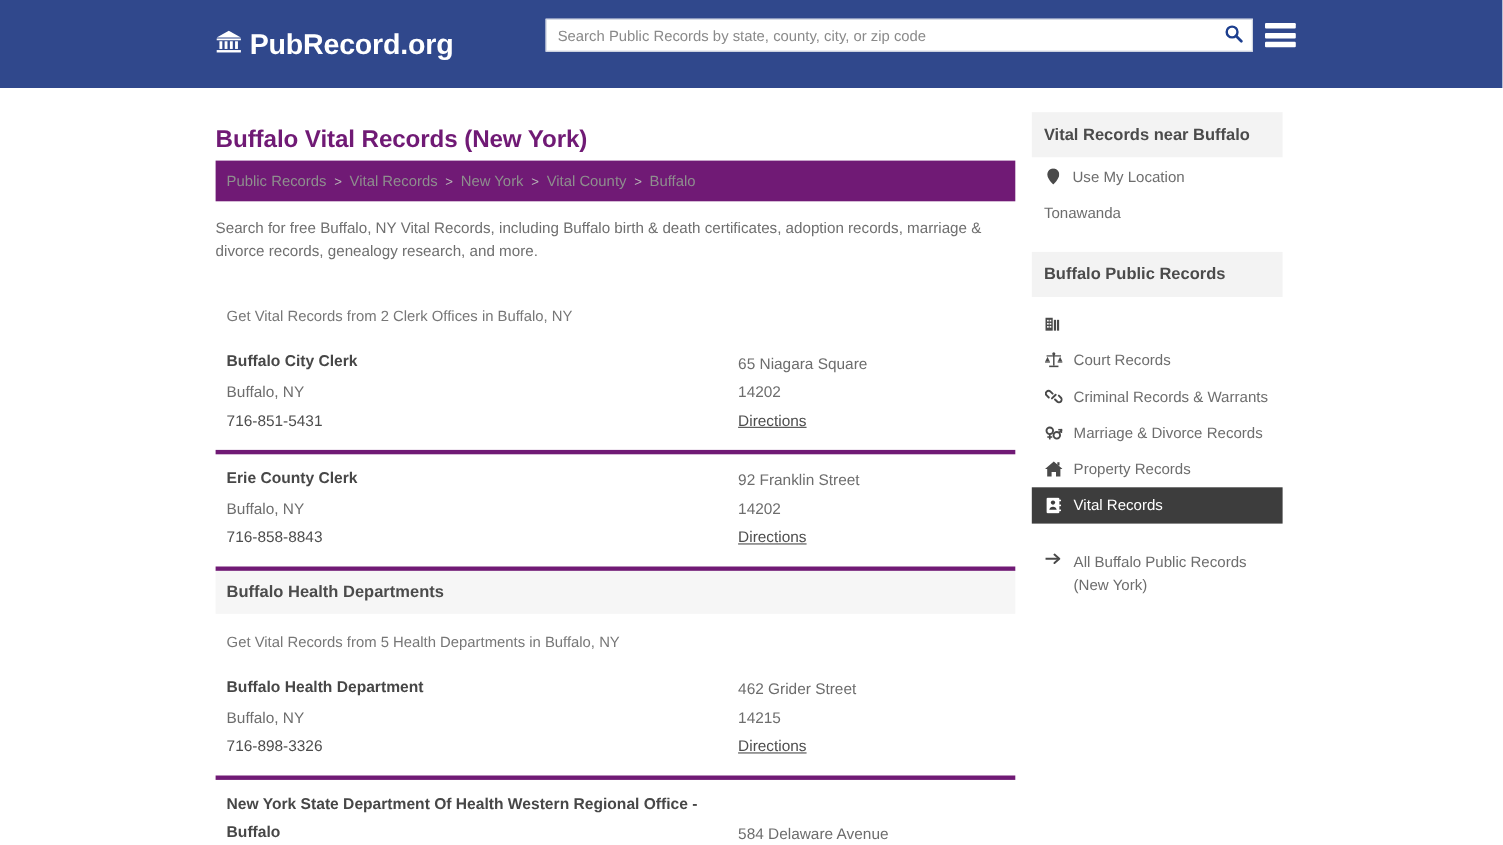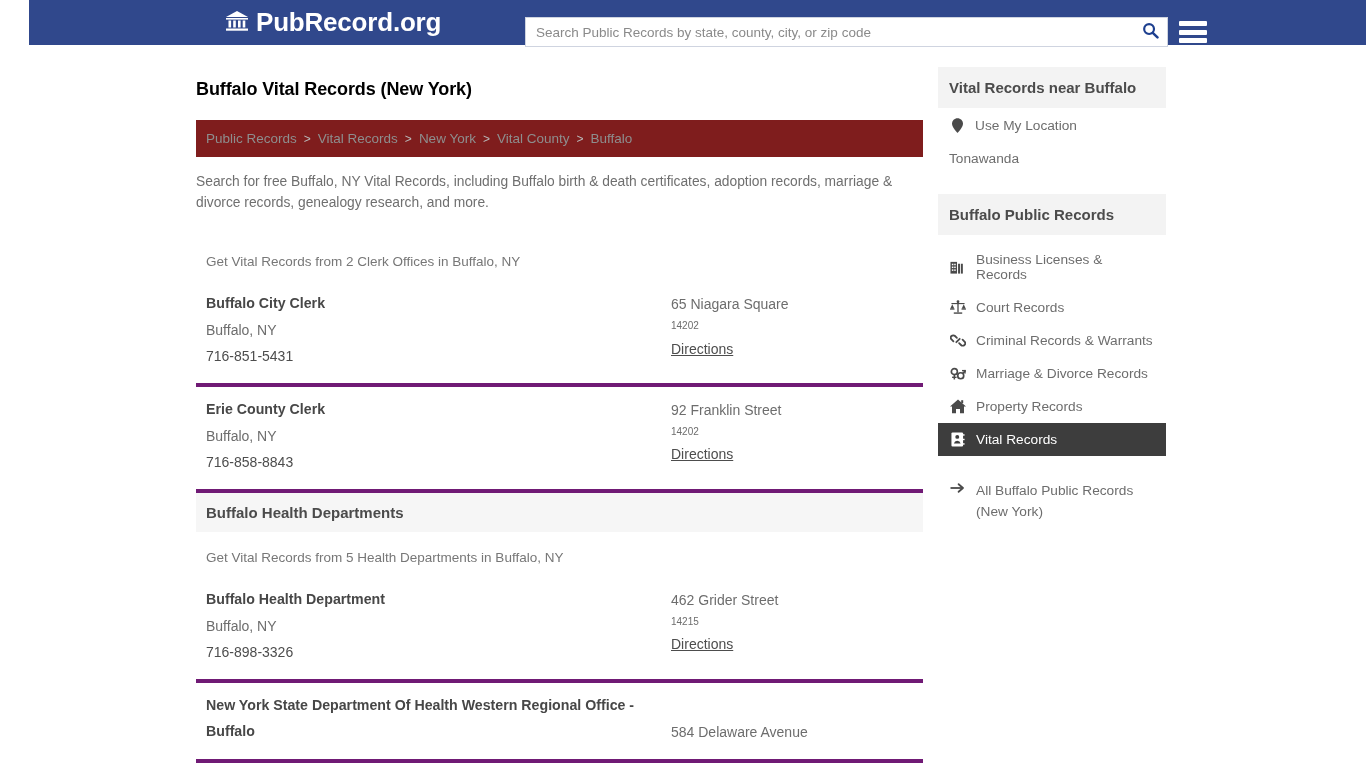--- a/index.html
+++ b/index.html
@@ -6,27 +6,26 @@
   html, body {
     margin: 0; padding: 0;
     width: 1366px; height: 768px;
     background: #ffffff;
     font-family: "Liberation Sans", sans-serif;
     overflow: hidden;
   }
 
   
   .site-header {
-    height: 45px;
+    height: 80px;
     background: #2e4b8f;
     background: #30488c;
     display: flex;
     align-items: center;
     position: relative;
-    margin-left: 29px;
   }
   .brand {
     display: flex;
     align-items: center;
     margin-left: 196px;
     text-decoration: none;
     gap: 7px;
   }
   .brand-icon { display: block; }
   .brand-text {
@@ -92,30 +91,30 @@
   .columns {
     display: flex;
     margin-left: 196px;
     gap: 15px;
     align-items: flex-start;
   }
   .main-col { width: 727px; }
   .side-col { width: 228px; }
 
   h1.page-title {
-    font-size: 18px;
-    color: #000000;
-    margin: 12px 0 20px 0;
+    font-size: 22px;
+    color: #701a75;
+    margin: 12px 0 6px 0;
     font-weight: bold;
     letter-spacing: -0.1px;
   }
 
   
   .breadcrumb {
-    background: #7f1d1d;
+    background: #701a75;
     padding: 11px 10px 11px 10px;
     font-size: 13.5px;
     color: #8e8e8e;
     display: flex;
     flex-wrap: wrap;
     align-items: flex-end;
     gap: 0;
   }
   .breadcrumb a {
     color: #8e8e8e;
@@ -171,21 +170,21 @@
     font-size: 14px;
     color: #4d4d4d;
     line-height: 1.86;
   }
   .entry-street {
     font-size: 14px;
     color: #6d6d6d;
     line-height: 1.86;
   }
   .entry-zip {
-    font-size: 10px;
+    font-size: 14px;
     color: #6d6d6d;
     line-height: 1.86;
   }
   .entry-dir {
     font-size: 14px;
     color: #4d4d4d;
     text-decoration: underline;
     line-height: 1.86;
     display: inline-block;
   }
@@ -388,21 +387,20 @@
               <rect x="8.6" y="4" width="2.1" height="10.5" fill="#4a4a4a"></rect>
               <rect x="11.6" y="4" width="2.1" height="10.5" fill="#4a4a4a"></rect>
               <rect x="2" y="4" width="1.6" height="1.6" fill="#ffffff"></rect>
               <rect x="4.5" y="4" width="1.6" height="1.6" fill="#ffffff"></rect>
               <rect x="2" y="7" width="1.6" height="1.6" fill="#ffffff"></rect>
               <rect x="4.5" y="7" width="1.6" height="1.6" fill="#ffffff"></rect>
               <rect x="2" y="10" width="1.6" height="1.6" fill="#ffffff"></rect>
               <rect x="4.5" y="10" width="1.6" height="1.6" fill="#ffffff"></rect>
             </svg>
           </span>
-          <span>Business Licenses &amp; Records</span>
         </a>
 
         <a class="nav-row" href="#">
           <span class="side-icon">
             <svg width="16" height="15" viewBox="0 0 17 16">
               <rect x="7.8" y="2" width="1.4" height="11.2" fill="#4a4a4a"></rect>
               <rect x="4" y="13.2" width="9" height="1.5" fill="#4a4a4a"></rect>
               <rect x="1.5" y="3.2" width="14" height="1.2" fill="#4a4a4a"></rect>
               <circle cx="8.5" cy="1.8" r="1.5" fill="#4a4a4a"></circle>
               <path d="M2.4 4.6 L0.2 9.2 L4.6 9.2 Z" fill="#4a4a4a"></path>

